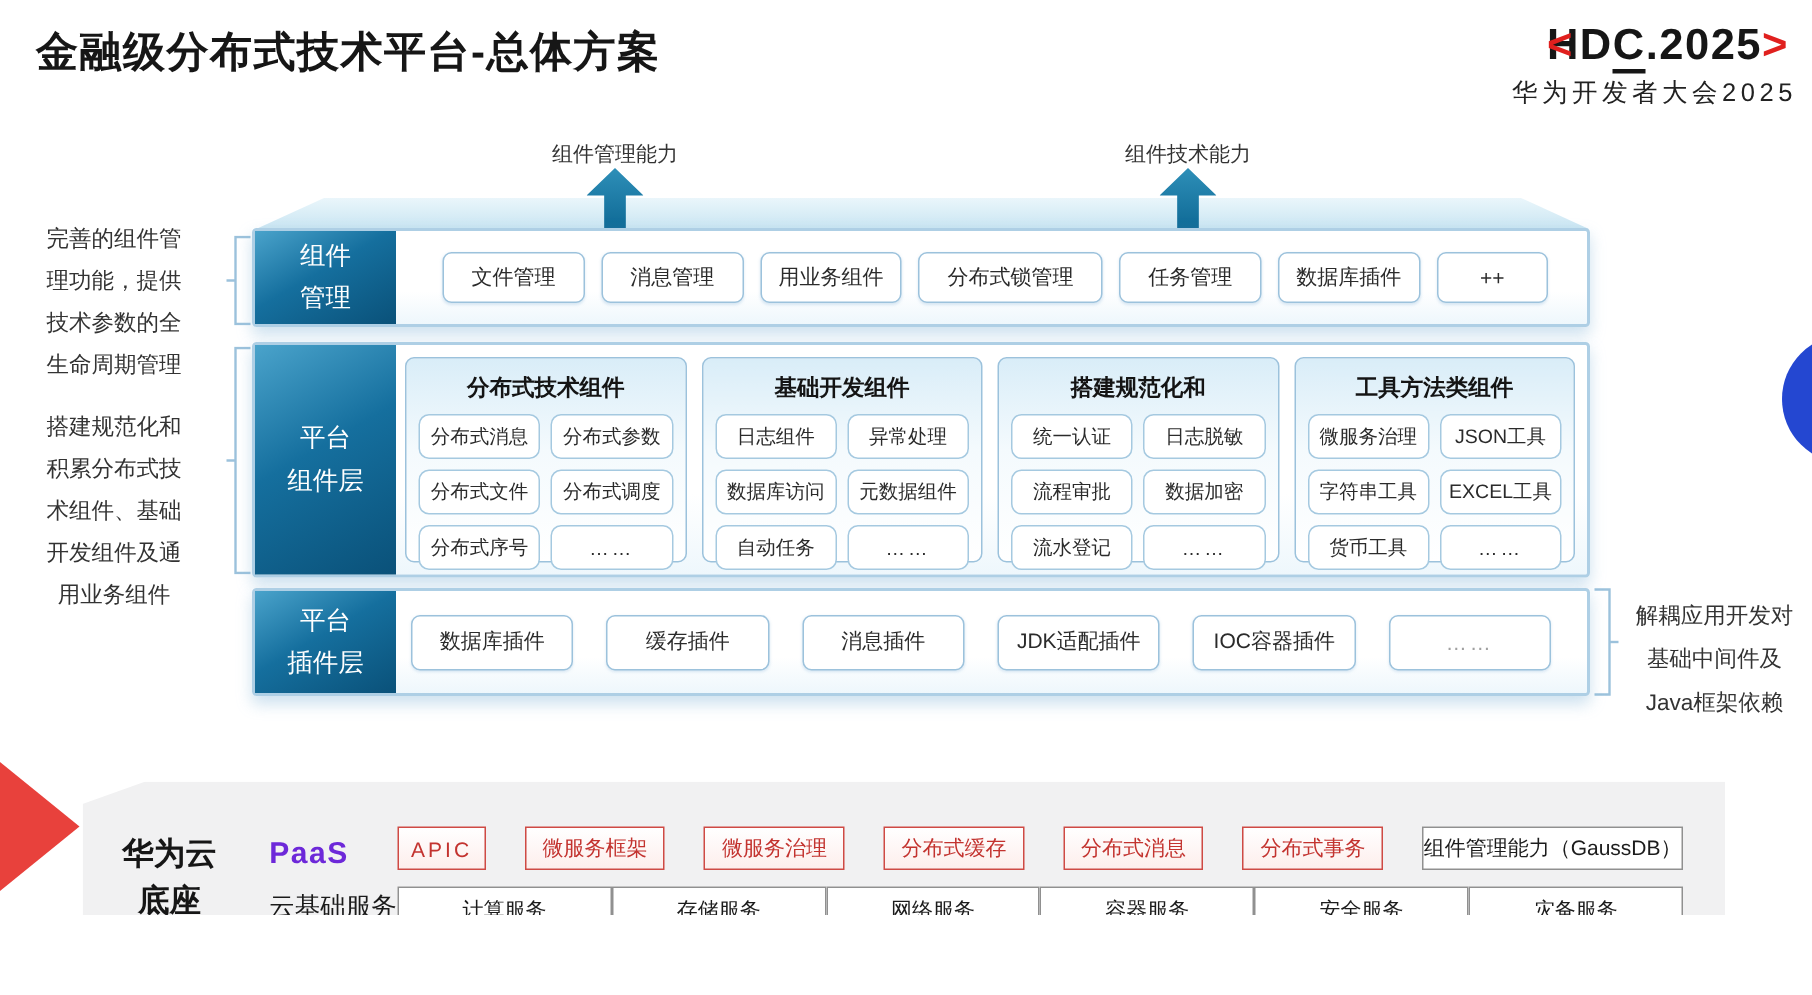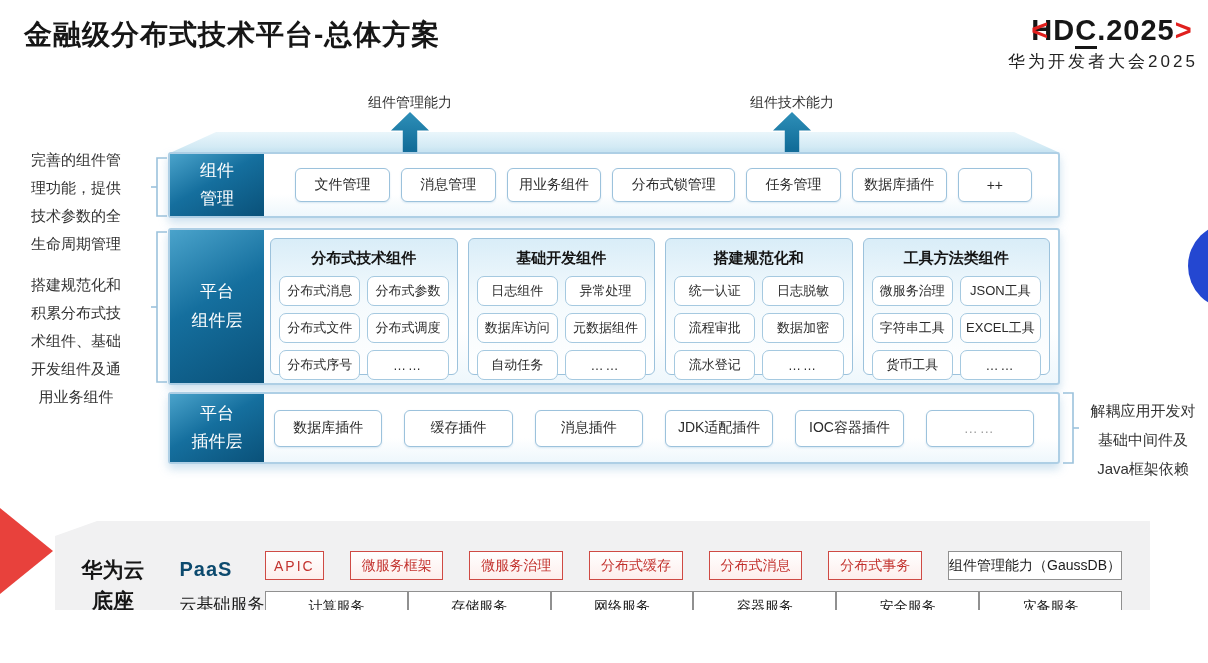--- a/index.html
+++ b/index.html
@@ -61,23 +61,23 @@
     justify-content:center;font-size:13px;color:#2b2b2b;min-height:30px;white-space:nowrap;}
 
   .bracket{position:absolute;}
   .bracket path{fill:none;stroke:var(--lblue);stroke-width:1.6;}
 
   .foundation{position:absolute;left:55px;top:497px;width:1095px;height:89px;background:var(--panel);
     clip-path:polygon(0 15px,42px 0,100% 0,100% 100%,0 100%);margin-top:24px;}
   .fnd-label{position:absolute;left:3px;top:33px;width:110px;text-align:center;font-size:21px;font-weight:bold;
     color:#161616;line-height:31px;white-space:pre-line;}
   .paas-label{position:absolute;left:96px;top:37px;width:110px;text-align:center;font-size:20px;font-weight:bold;
-    color:#0c4a6e;letter-spacing:1px;}
+    color:#6d28d9;letter-spacing:1px;}
   .iaas-label{position:absolute;left:112px;top:72px;width:110px;text-align:center;font-size:17px;color:#1a1a1a;}
-  .paas-items{position:absolute;left:210px;right:28px;top:30px;height:29px;display:flex;gap:26px;justify-content:flex-end;}
+  .paas-items{position:absolute;left:210px;right:28px;top:30px;height:29px;display:flex;gap:26px;}
   .iaas-items{position:absolute;left:210px;right:28px;top:70px;height:31px;display:flex;}
   .paas-item{flex:1;display:flex;align-items:center;justify-content:center;font-size:14px;color:#c3332f;
     border:1.5px solid var(--red-border);background:linear-gradient(180deg,#ffffff,#fdeeec);white-space:nowrap;}
   .paas-item.apic{flex:0.62;letter-spacing:2px;}
   .gray-item{flex:1;display:flex;align-items:center;justify-content:center;font-size:14px;color:#1c1c1c;
     border:1.5px solid #909090;background:#fff;white-space:nowrap;}
   .gray-item.db{flex:1.8;}
 
   .red-triangle{position:absolute;left:0;top:508px;width:0;height:0;
     border-top:43px solid transparent;border-bottom:43px solid transparent;border-left:53px solid #e8413c;}

